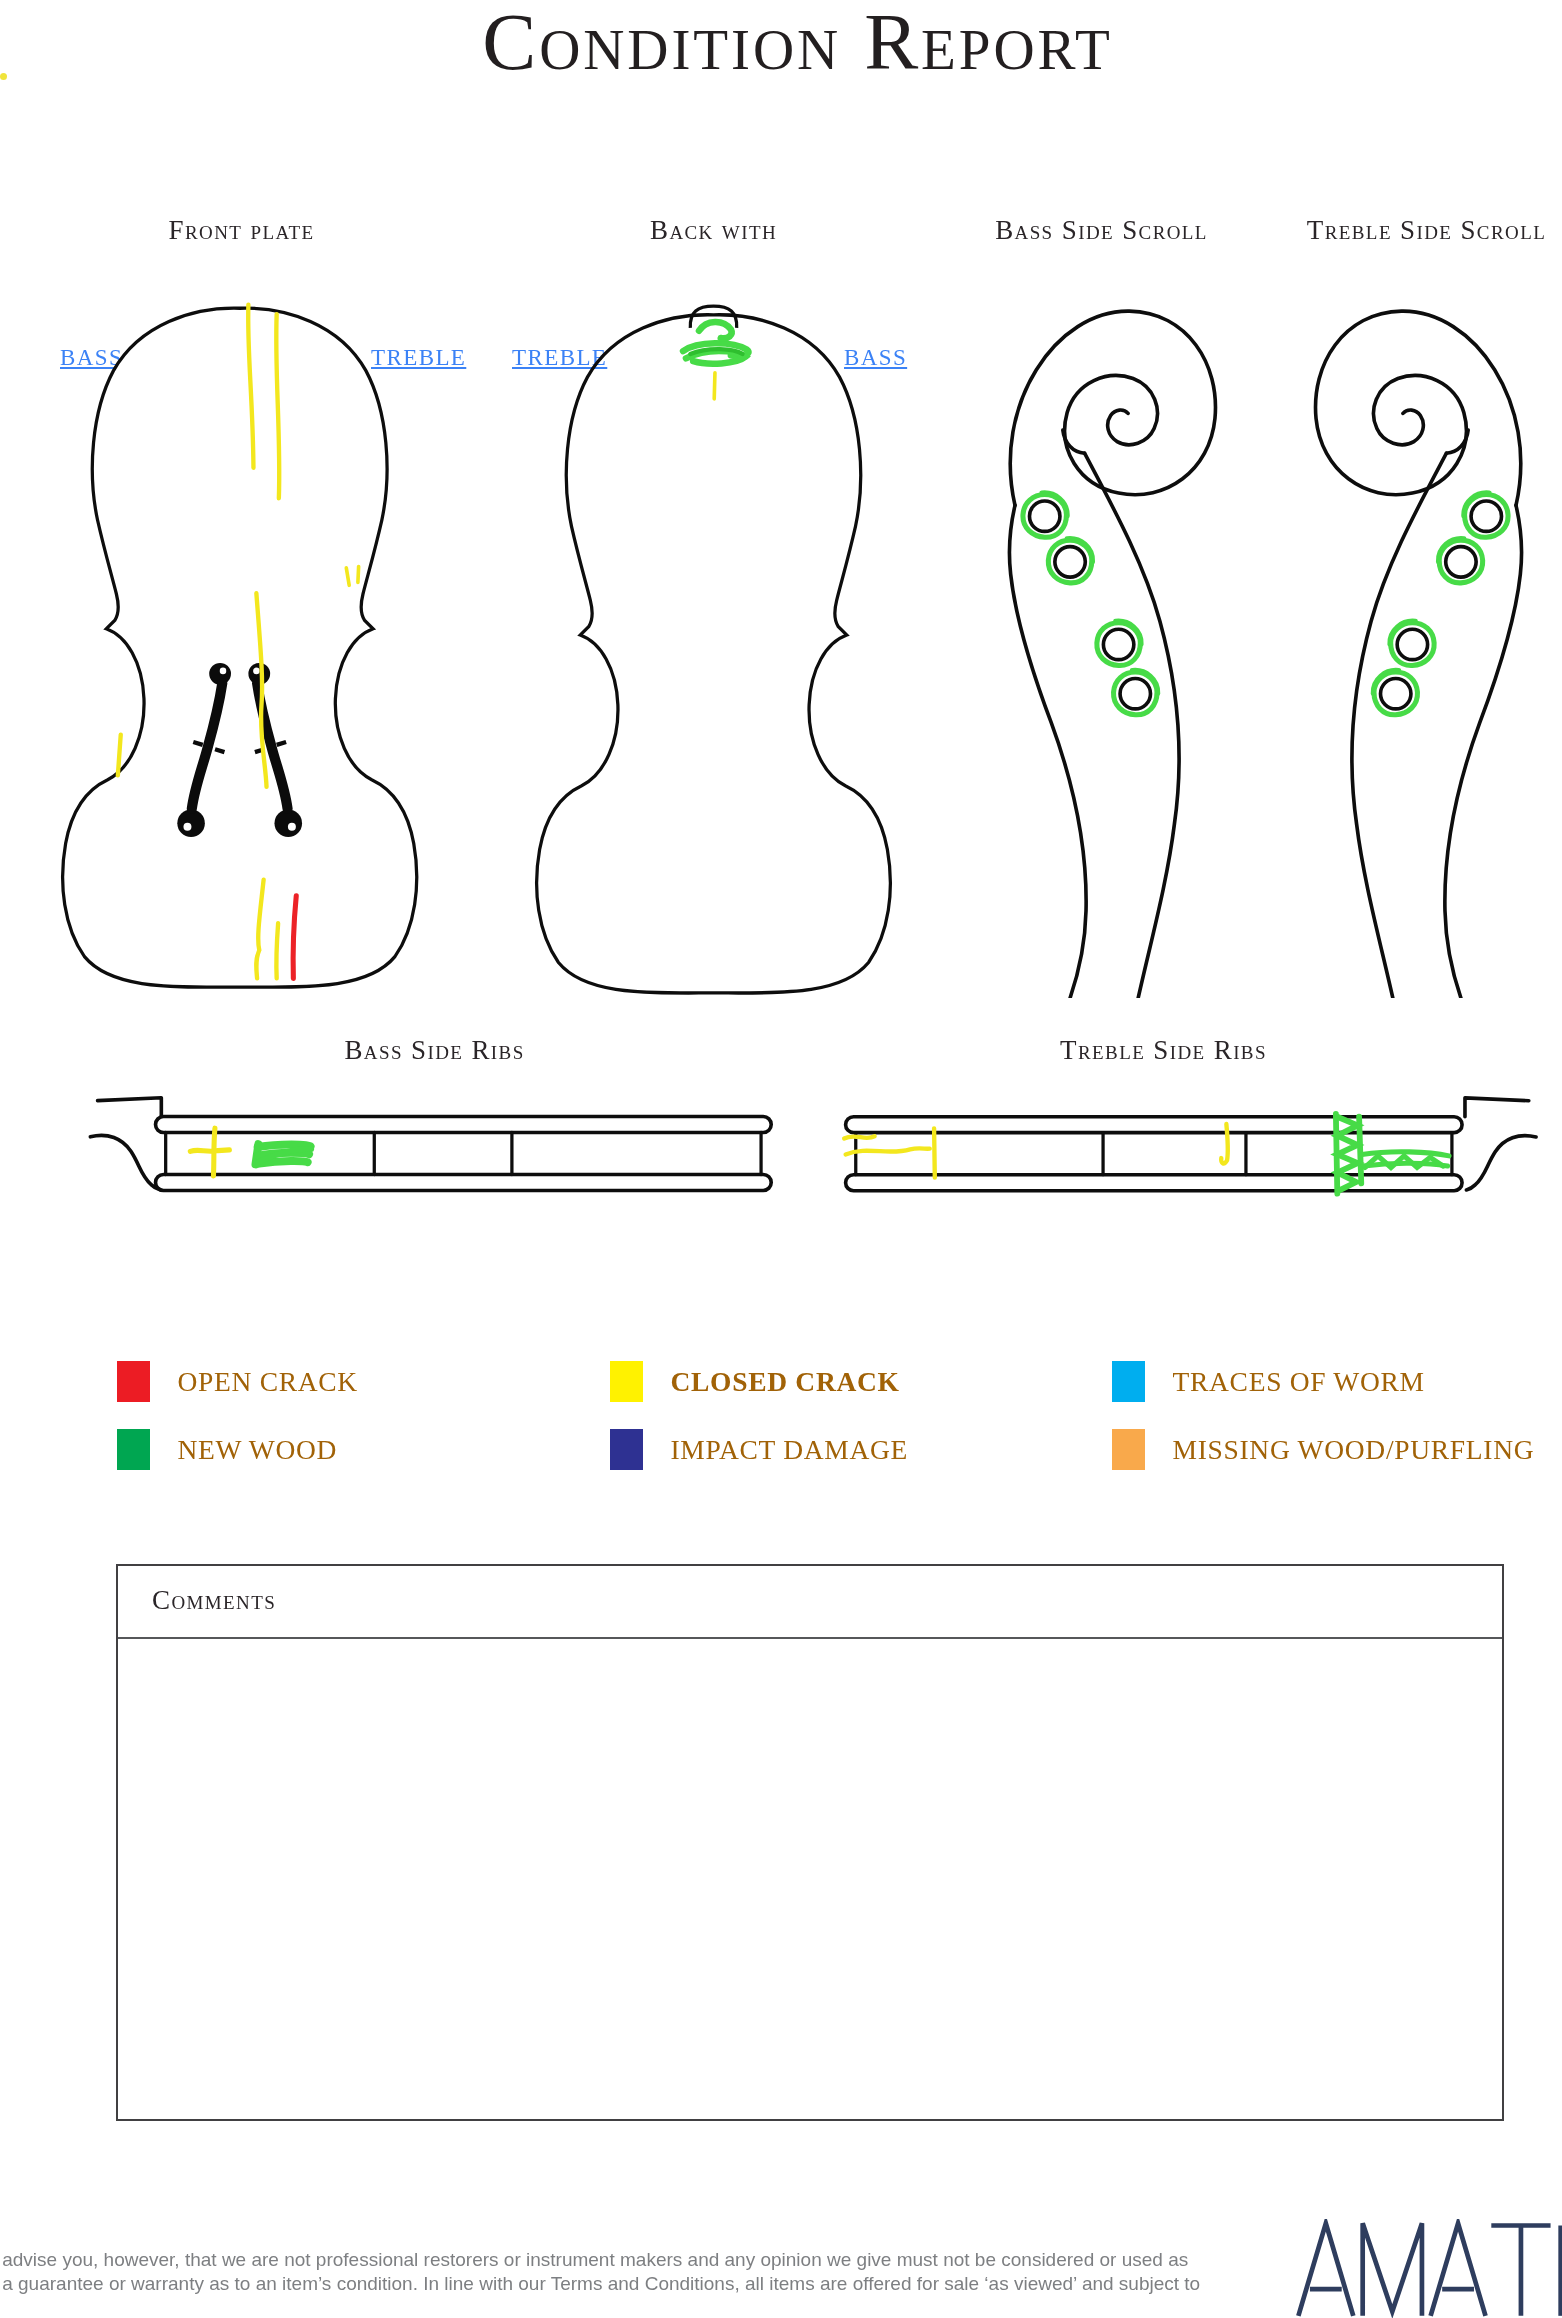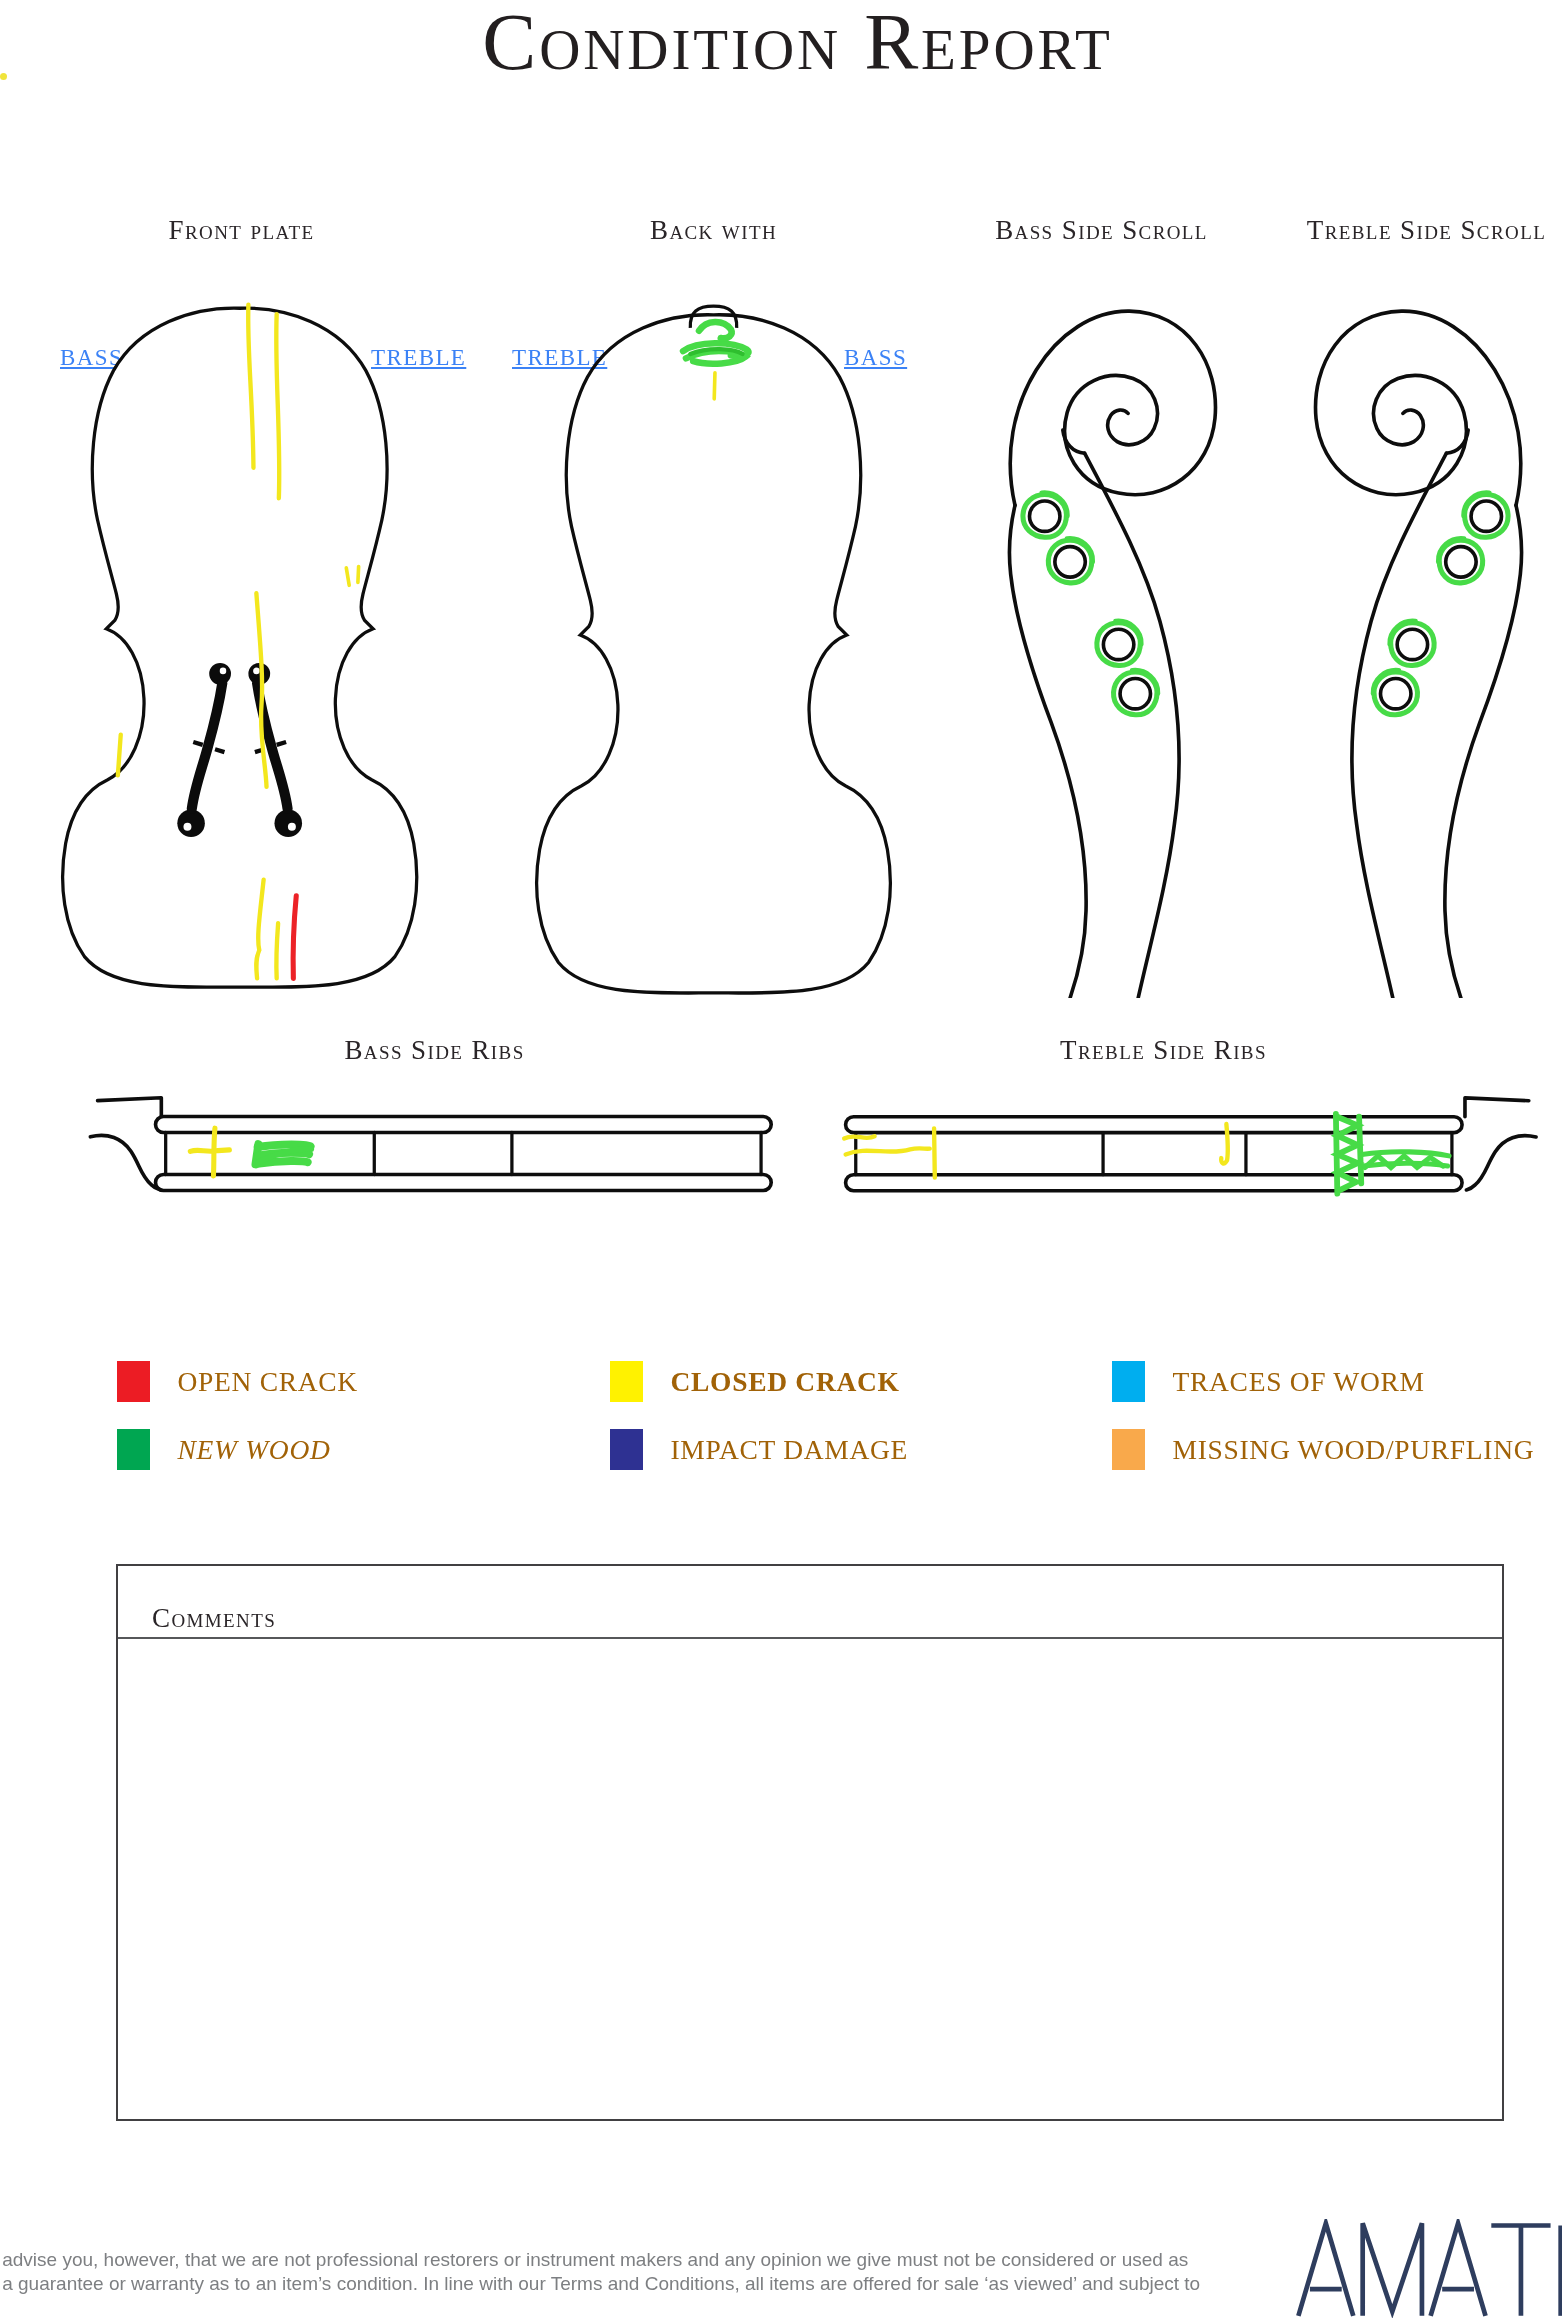--- a/index.html
+++ b/index.html
@@ -9,21 +9,21 @@
   .title{left:312px;top:-4.3px;width:971px;text-align:center;font-size:81px;
          font-variant:small-caps;letter-spacing:2.9px;color:#231f20;}
   .diagram-heading{font-variant:small-caps;font-size:27px;letter-spacing:1.4px;text-align:center;color:#2a2528;}
   .side-label{font-size:23px;letter-spacing:1.4px;color:#3b82f6;text-decoration:underline;}
   .legend-item{position:absolute;display:flex;align-items:center;}
   .legend-swatch{width:33px;height:41px;flex:0 0 33px;}
   .legend-label{margin-left:27.5px;font-size:27.5px;letter-spacing:0.7px;color:#a16207;white-space:nowrap;}
   .legend-label.bold{font-weight:bold;}
   .comments-box{left:116px;top:1564px;width:1388px;height:557px;border:2.2px solid #414042;box-sizing:border-box;}
   .comments-header{height:73px;border-bottom:2.2px solid #565759;box-sizing:border-box;
-                   padding:37px 0 0 34px;font-variant:small-caps;font-size:27px;letter-spacing:1.4px;color:#2a2528;}
+                   padding:19px 0 0 34px;font-variant:small-caps;font-size:27px;letter-spacing:1.4px;color:#2a2528;}
   .comments-body{width:100%;height:478px;}
   .footer{left:2.2px;top:2248px;width:1160px;font-family:"Liberation Sans",sans-serif;
           font-size:19px;line-height:1.27;color:#7d7f82;}
   .footer div{white-space:nowrap;}
   .yellow-dot{left:0px;top:73px;width:6.5px;height:6.5px;border-radius:3.6px;background:#f0e43b;}
   svg{display:block;}
 </style>
 </head>
 <body>
 
@@ -183,21 +183,21 @@
       <span class="legend-label">OPEN CRACK</span>
     </div>
     <div class="legend-item" style="left: 610px; top: 1361px;">
       <div class="legend-swatch" style="background: rgb(255, 242, 0);"></div>
       <span class="legend-label bold">CLOSED CRACK</span>
     </div>
     <div class="legend-item" style="left: 1112px; top: 1361px;">
       <div class="legend-swatch" style="background: rgb(0, 174, 239);"></div>
       <span class="legend-label">TRACES OF WORM</span>
     </div>
-    <div class="legend-item" style="left: 117px; top: 1429px; font-style: italic;">
+    <div class="legend-item" style="left: 117px; top: 1429px;">
       <div class="legend-swatch" style="background: rgb(0, 166, 81);"></div>
       <span class="legend-label">NEW WOOD</span>
     </div>
     <div class="legend-item" style="left: 610px; top: 1429px;">
       <div class="legend-swatch" style="background: rgb(46, 49, 146);"></div>
       <span class="legend-label">IMPACT DAMAGE</span>
     </div>
     <div class="legend-item" style="left: 1112px; top: 1429px;">
       <div class="legend-swatch" style="background: rgb(249, 169, 75);"></div>
       <span class="legend-label">MISSING WOOD/PURFLING</span>

